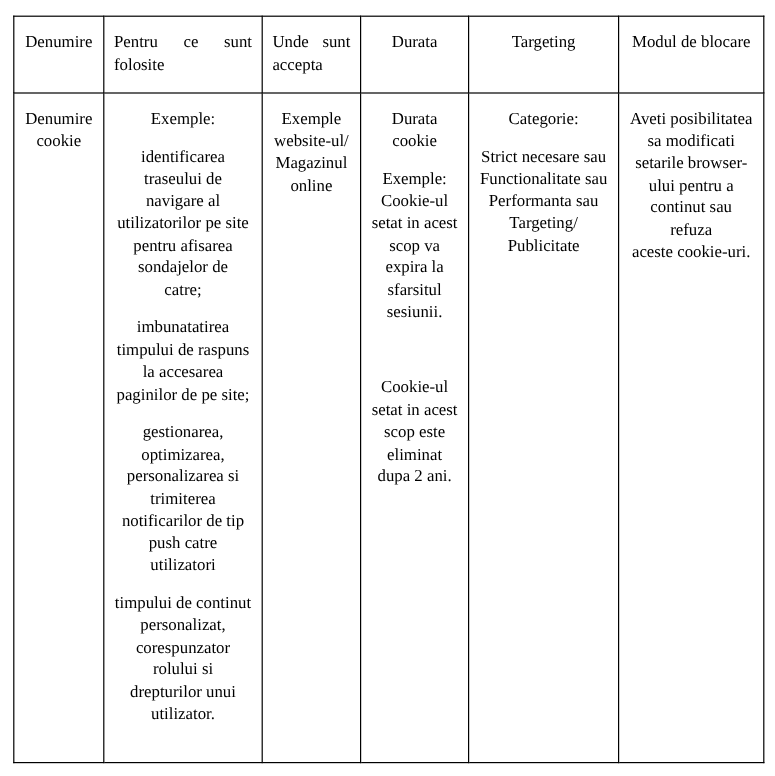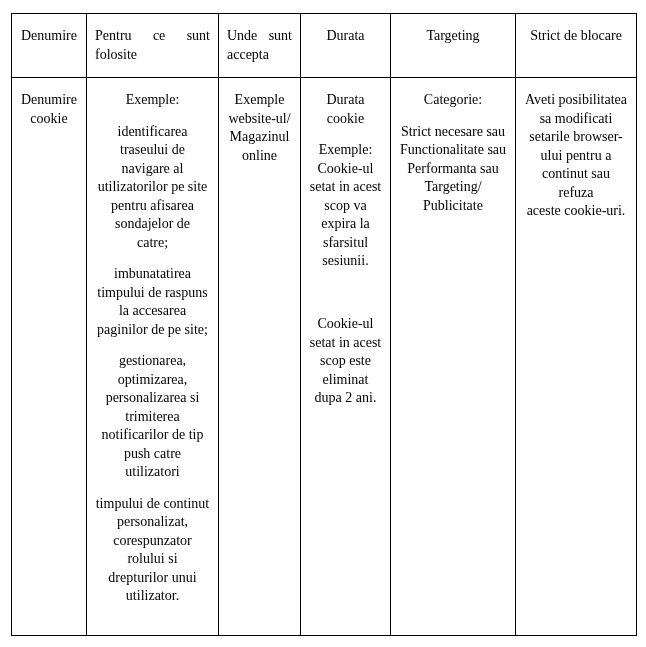--- a/index.html
+++ b/index.html
@@ -57,21 +57,21 @@
       <col style="width:125px">
       <col style="width:121px">
     </colgroup>
     <thead>
       <tr>
         <th>Denumire</th>
         <th class="justify">Pentru ce sunt folosite</th>
         <th class="justify">Unde sunt accepta</th>
         <th>Durata</th>
         <th>Targeting</th>
-        <th>Strict de blocare</th>
+        <th>Modul de blocare</th>
       </tr>
     </thead>
     <tbody>
       <tr>
         <td>
             <p>Denumire
 cookie</p>
           </td>
         <td>
             <p>Exemple:</p>

